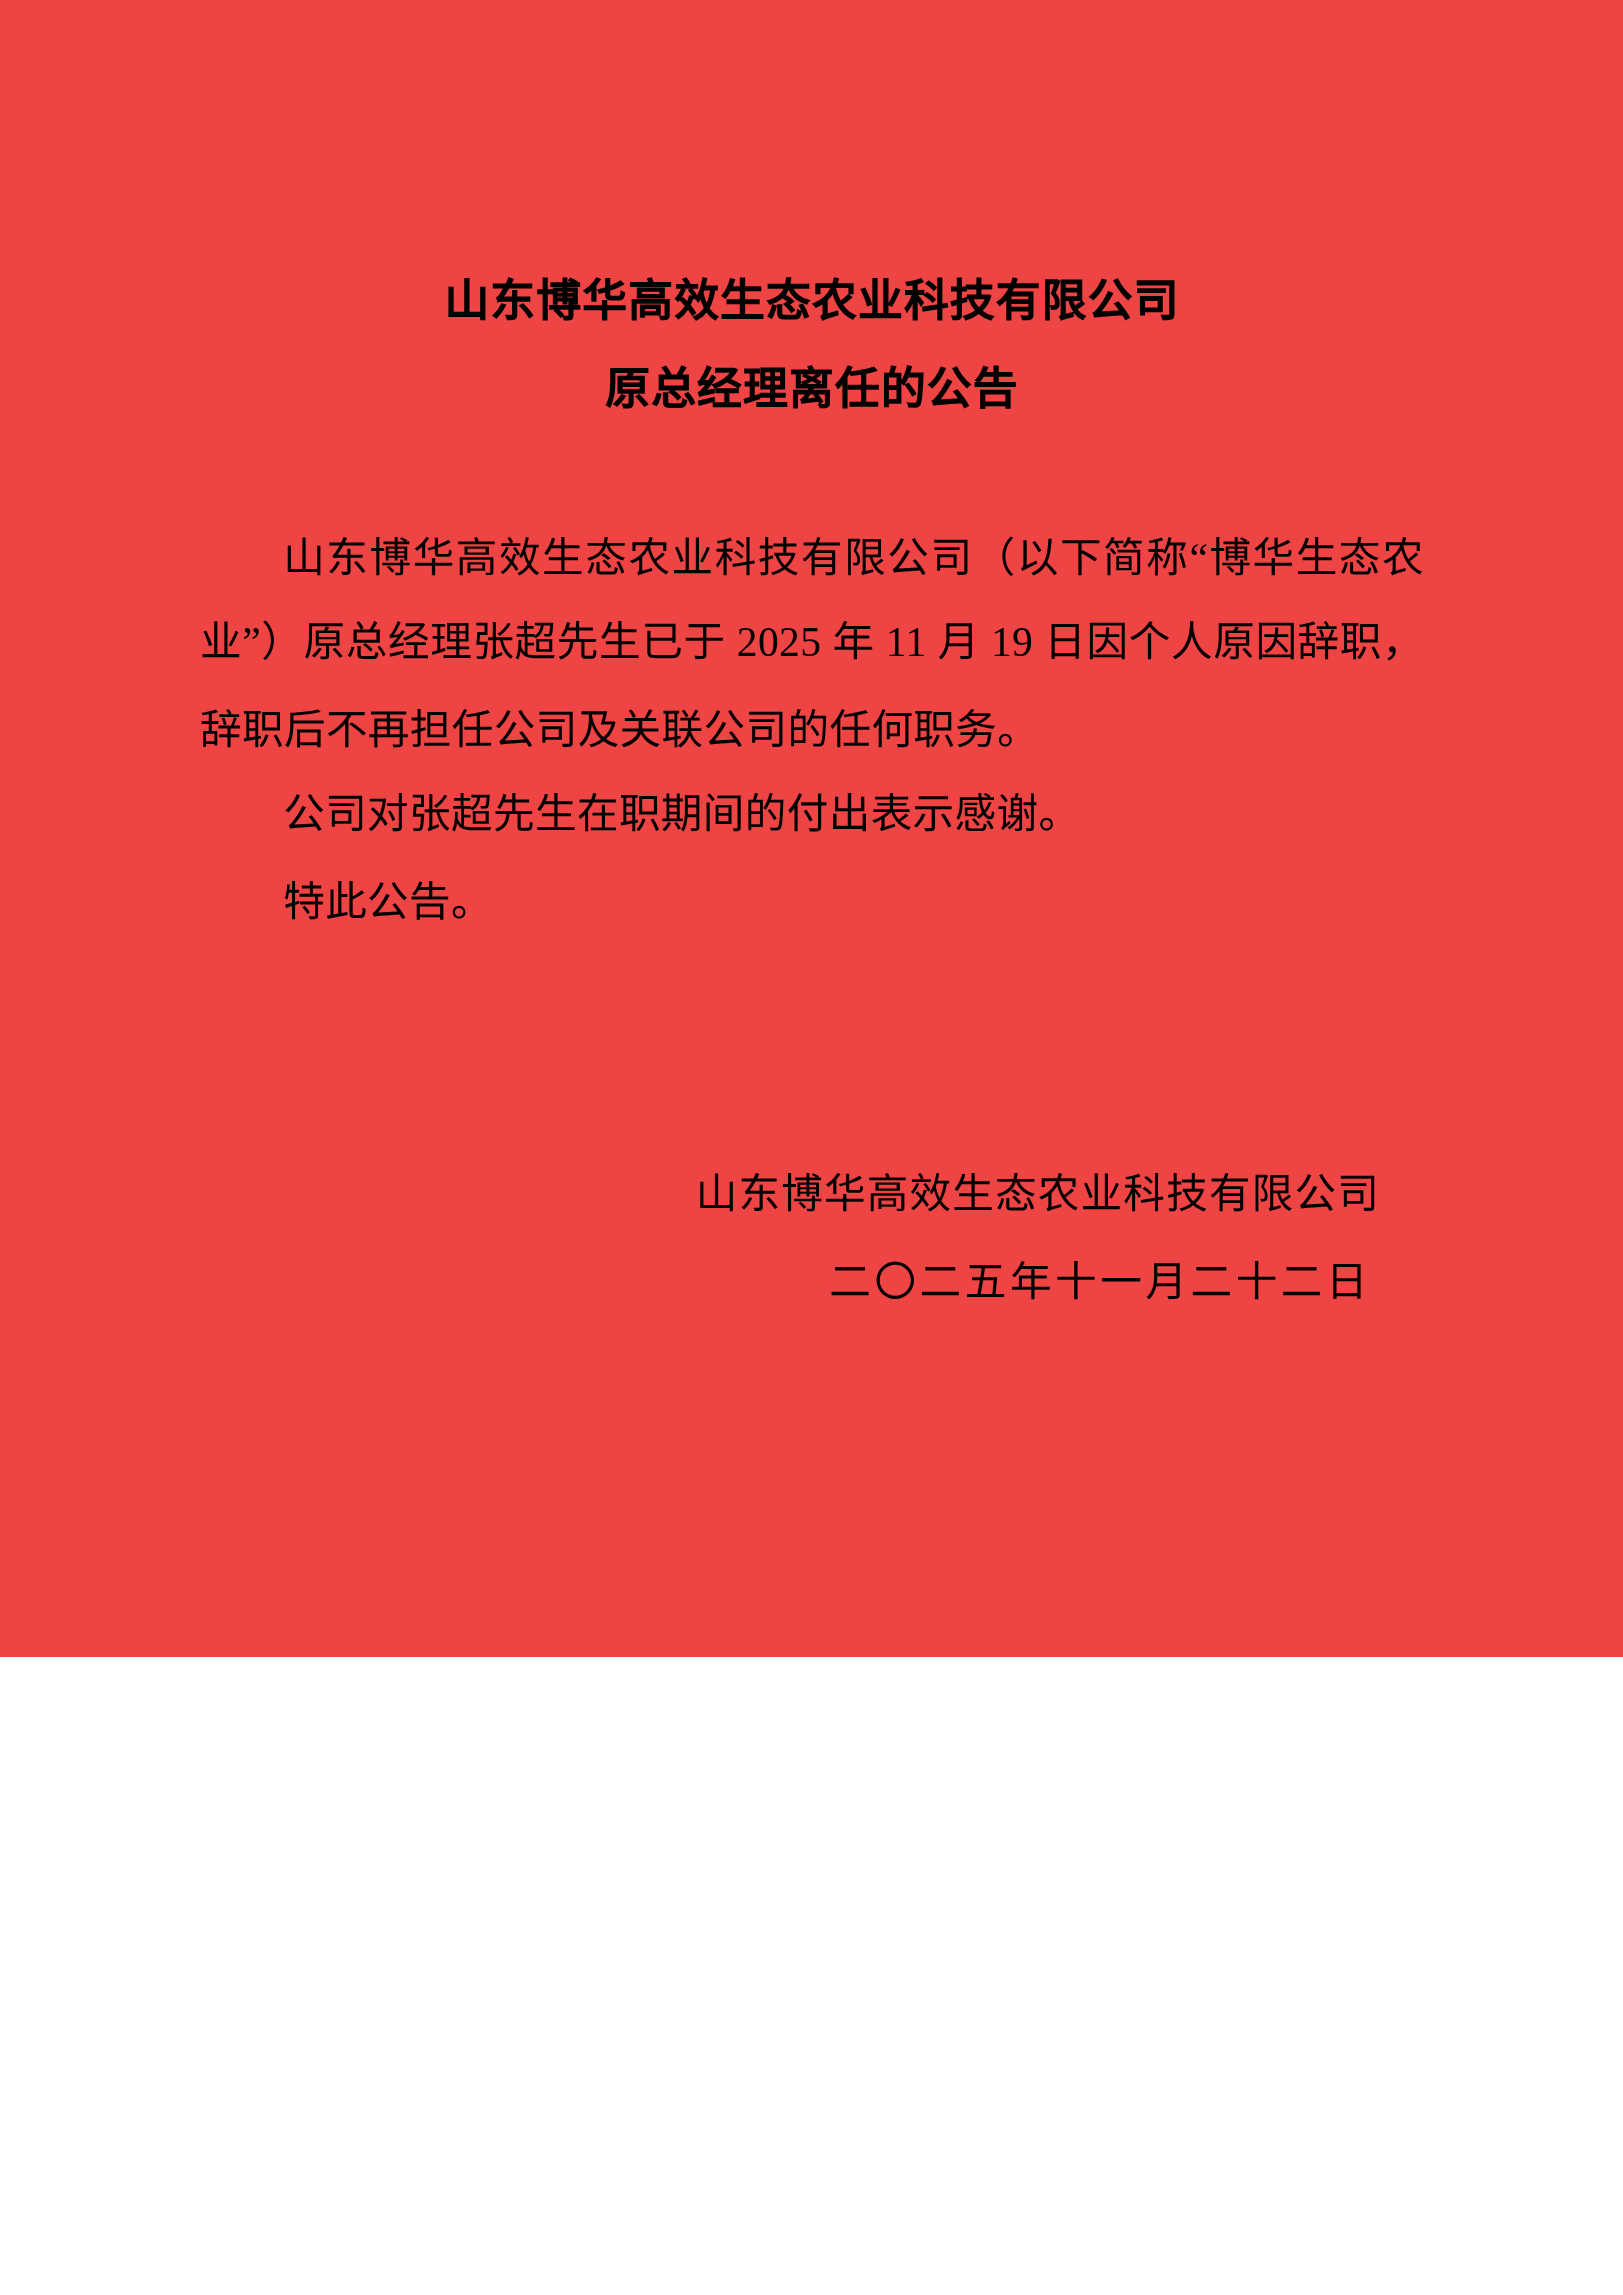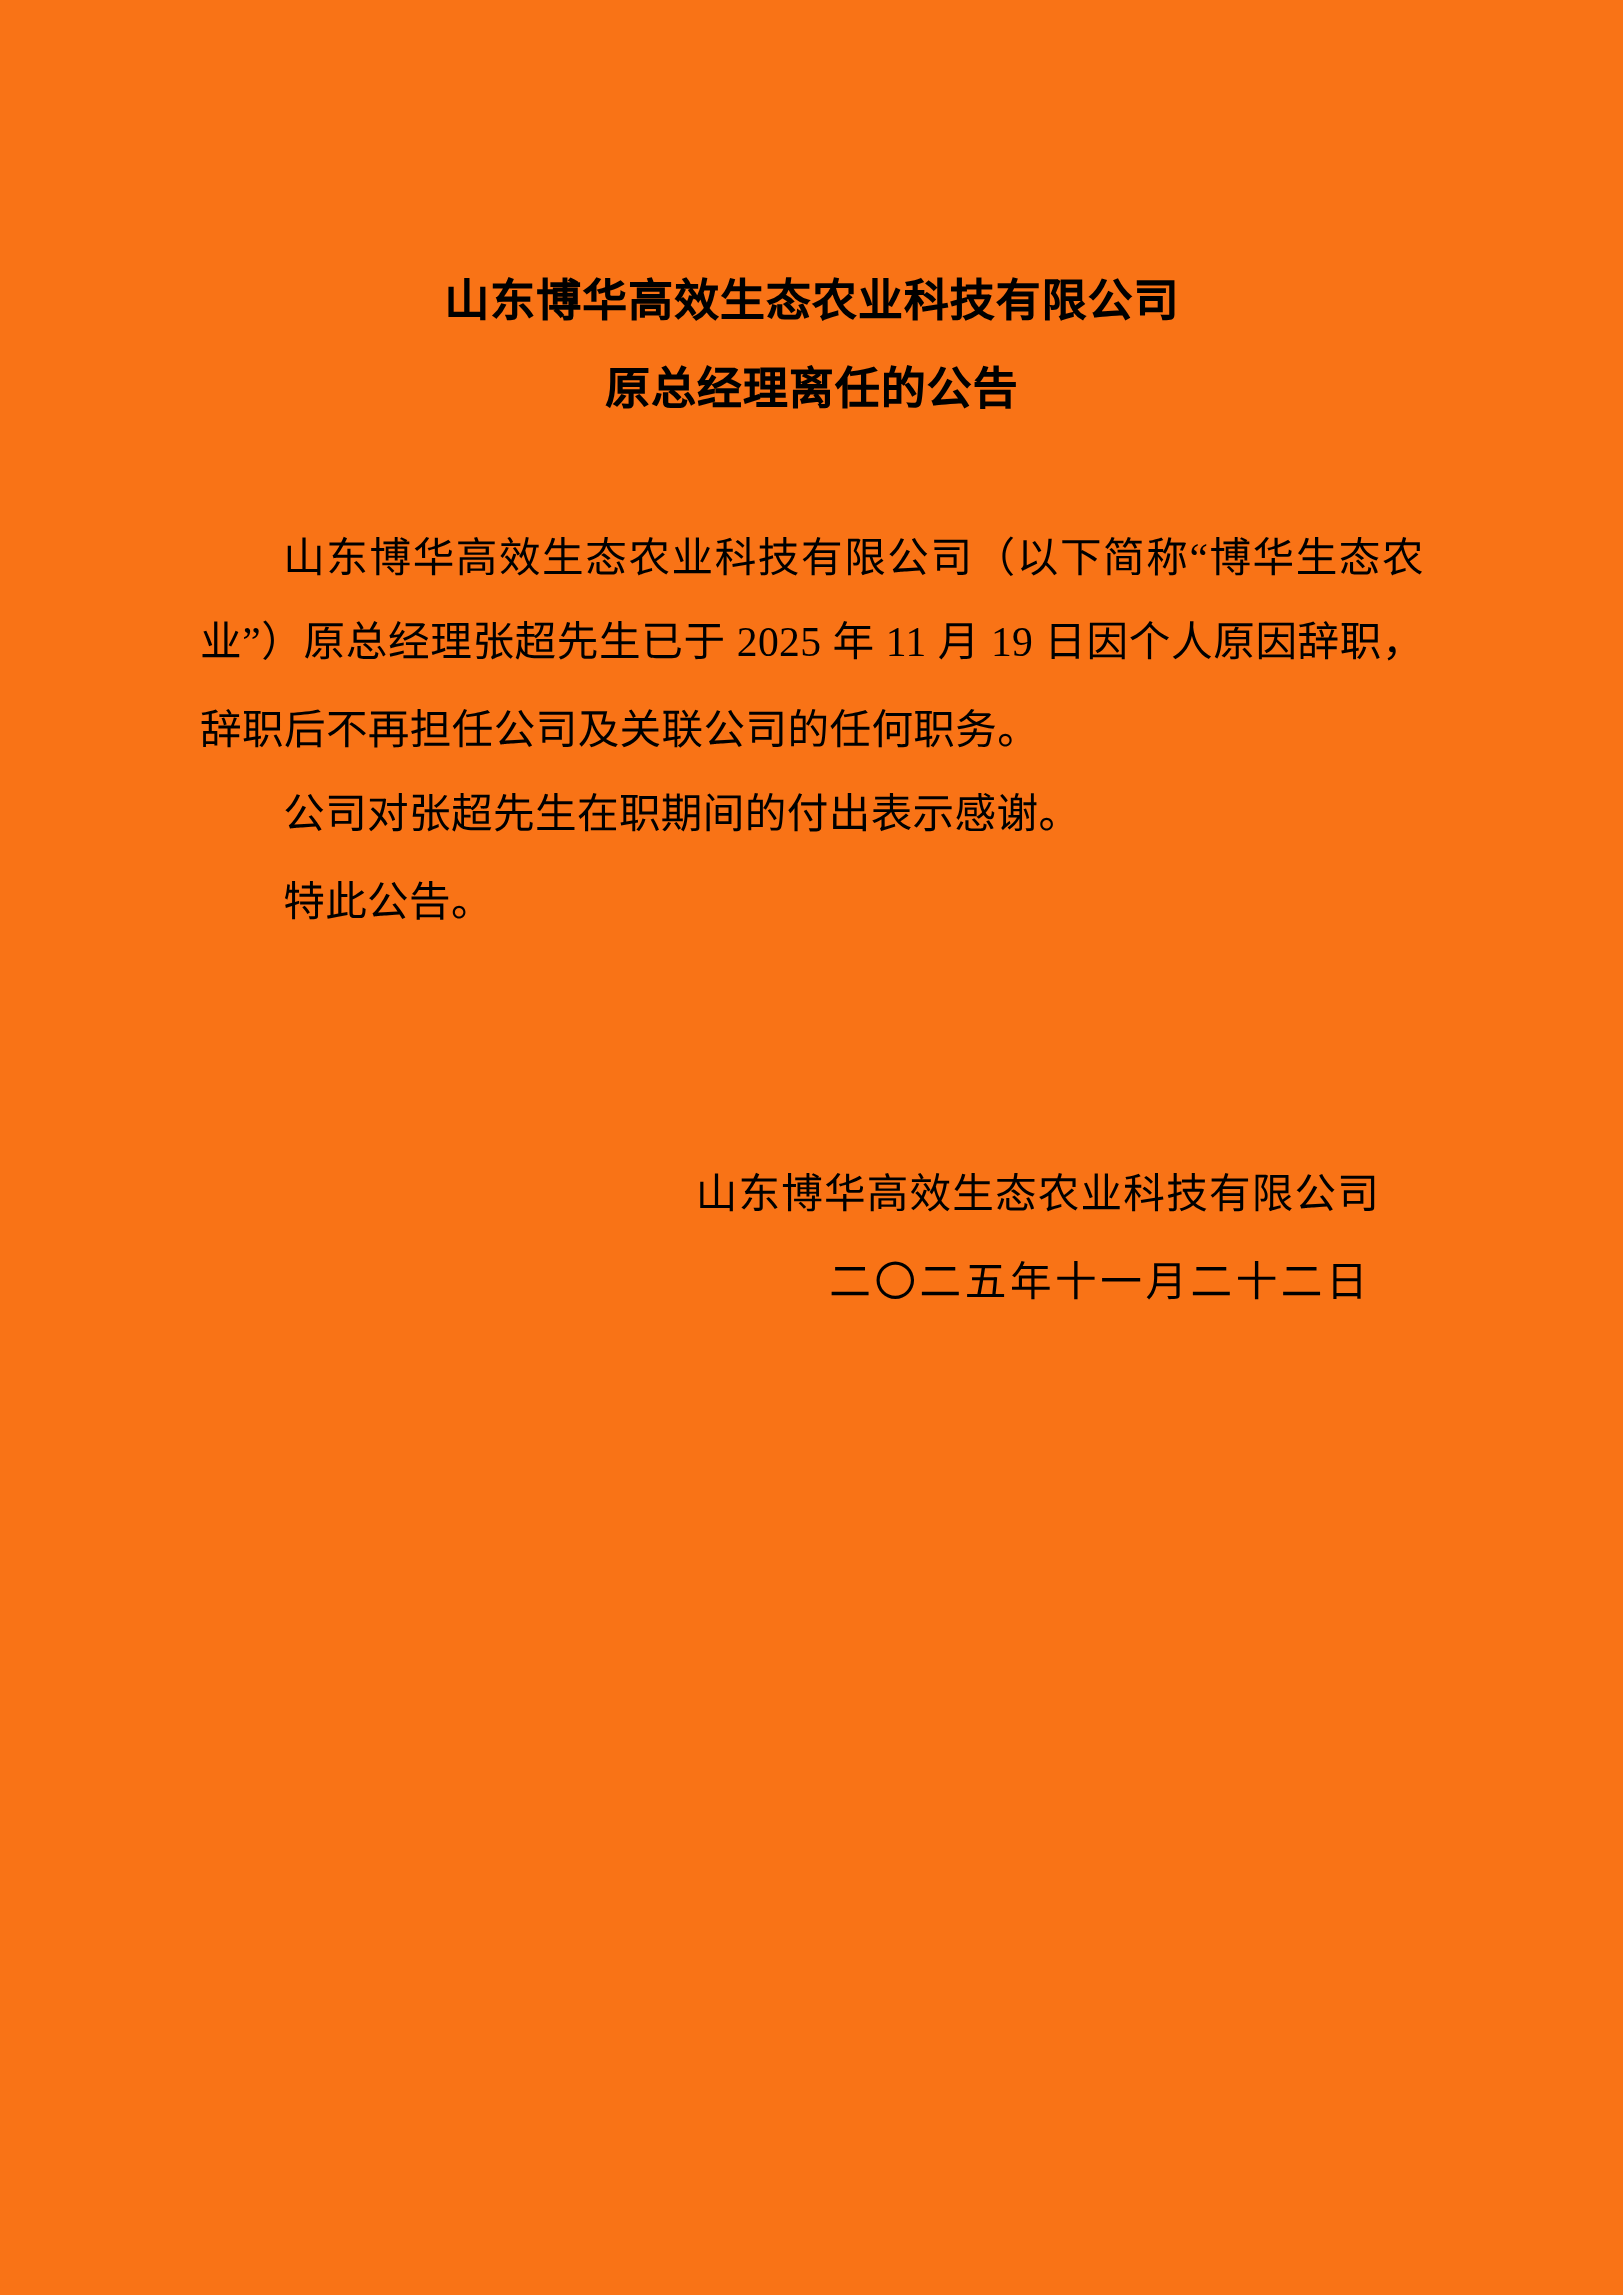--- a/index.html
+++ b/index.html
@@ -11,22 +11,22 @@
 
   body {
     font-family: "Liberation Serif", "DejaVu Serif", serif;
     color: #000000;
   }
 
   
   .page {
     position: relative;
     width: 1623px;
-    height: 2295px;
-    background: #f97316;
+    height: 1657px;
+    background: #ef4444;
     overflow: hidden;
   }
 
   .page-inner {
     position: absolute;
     top: 0;
     left: 0;
     width: 406px;
     height: 574px;
     transform: scale(4);

